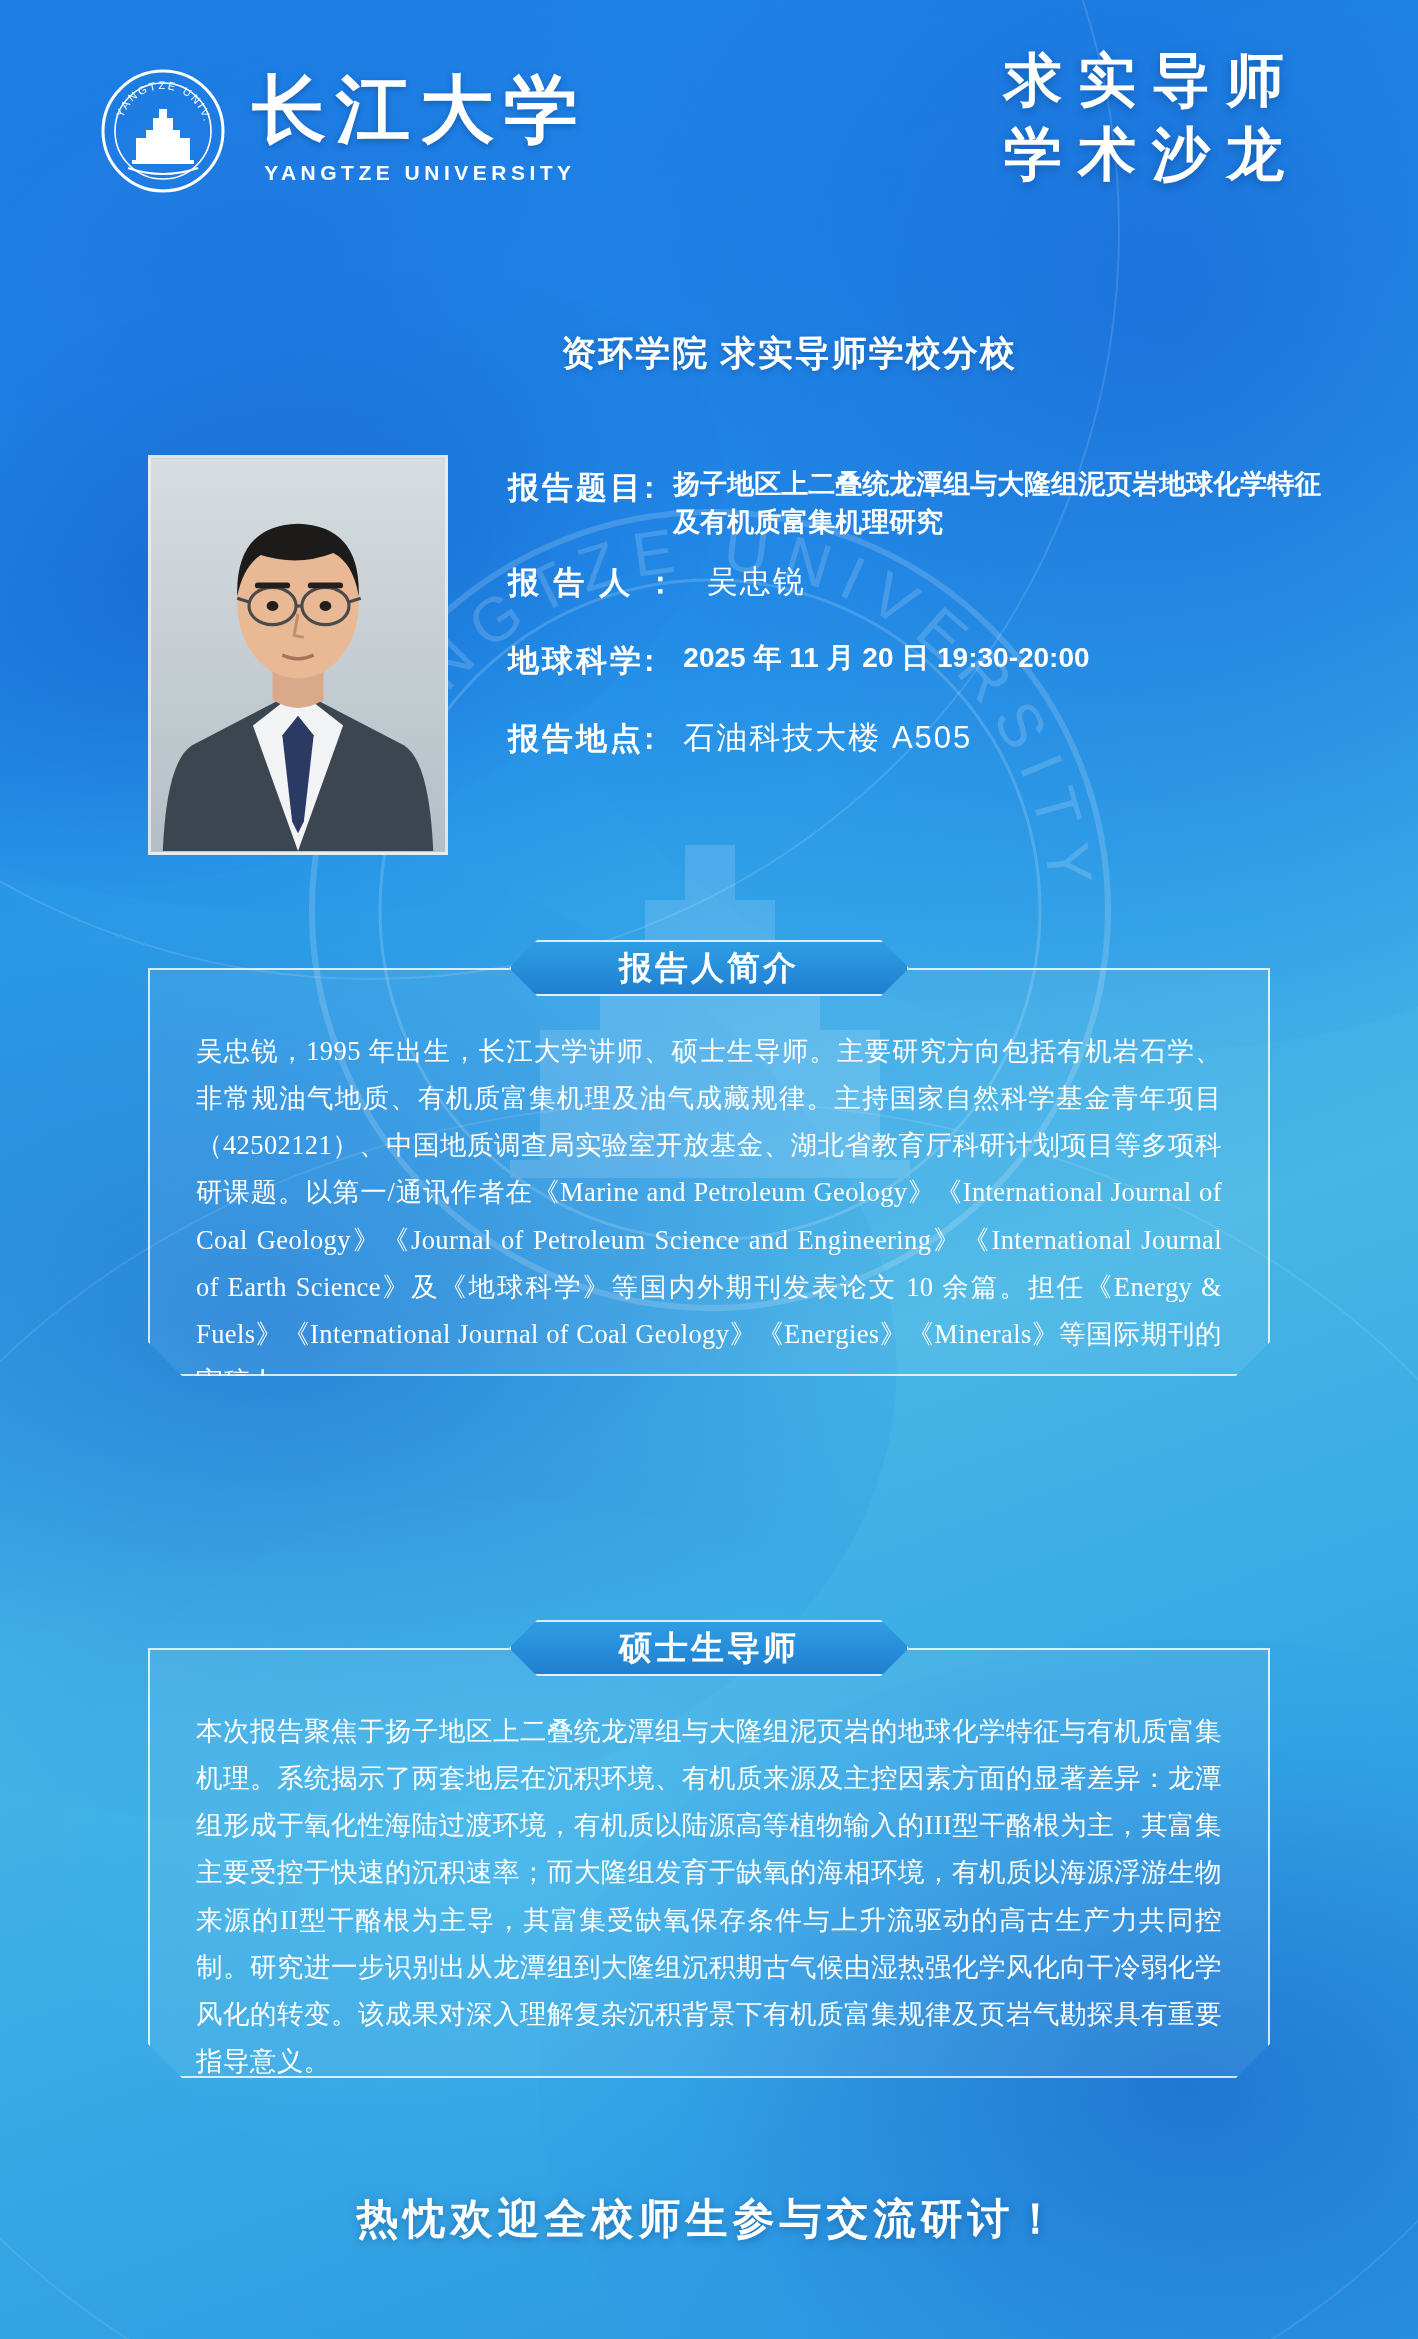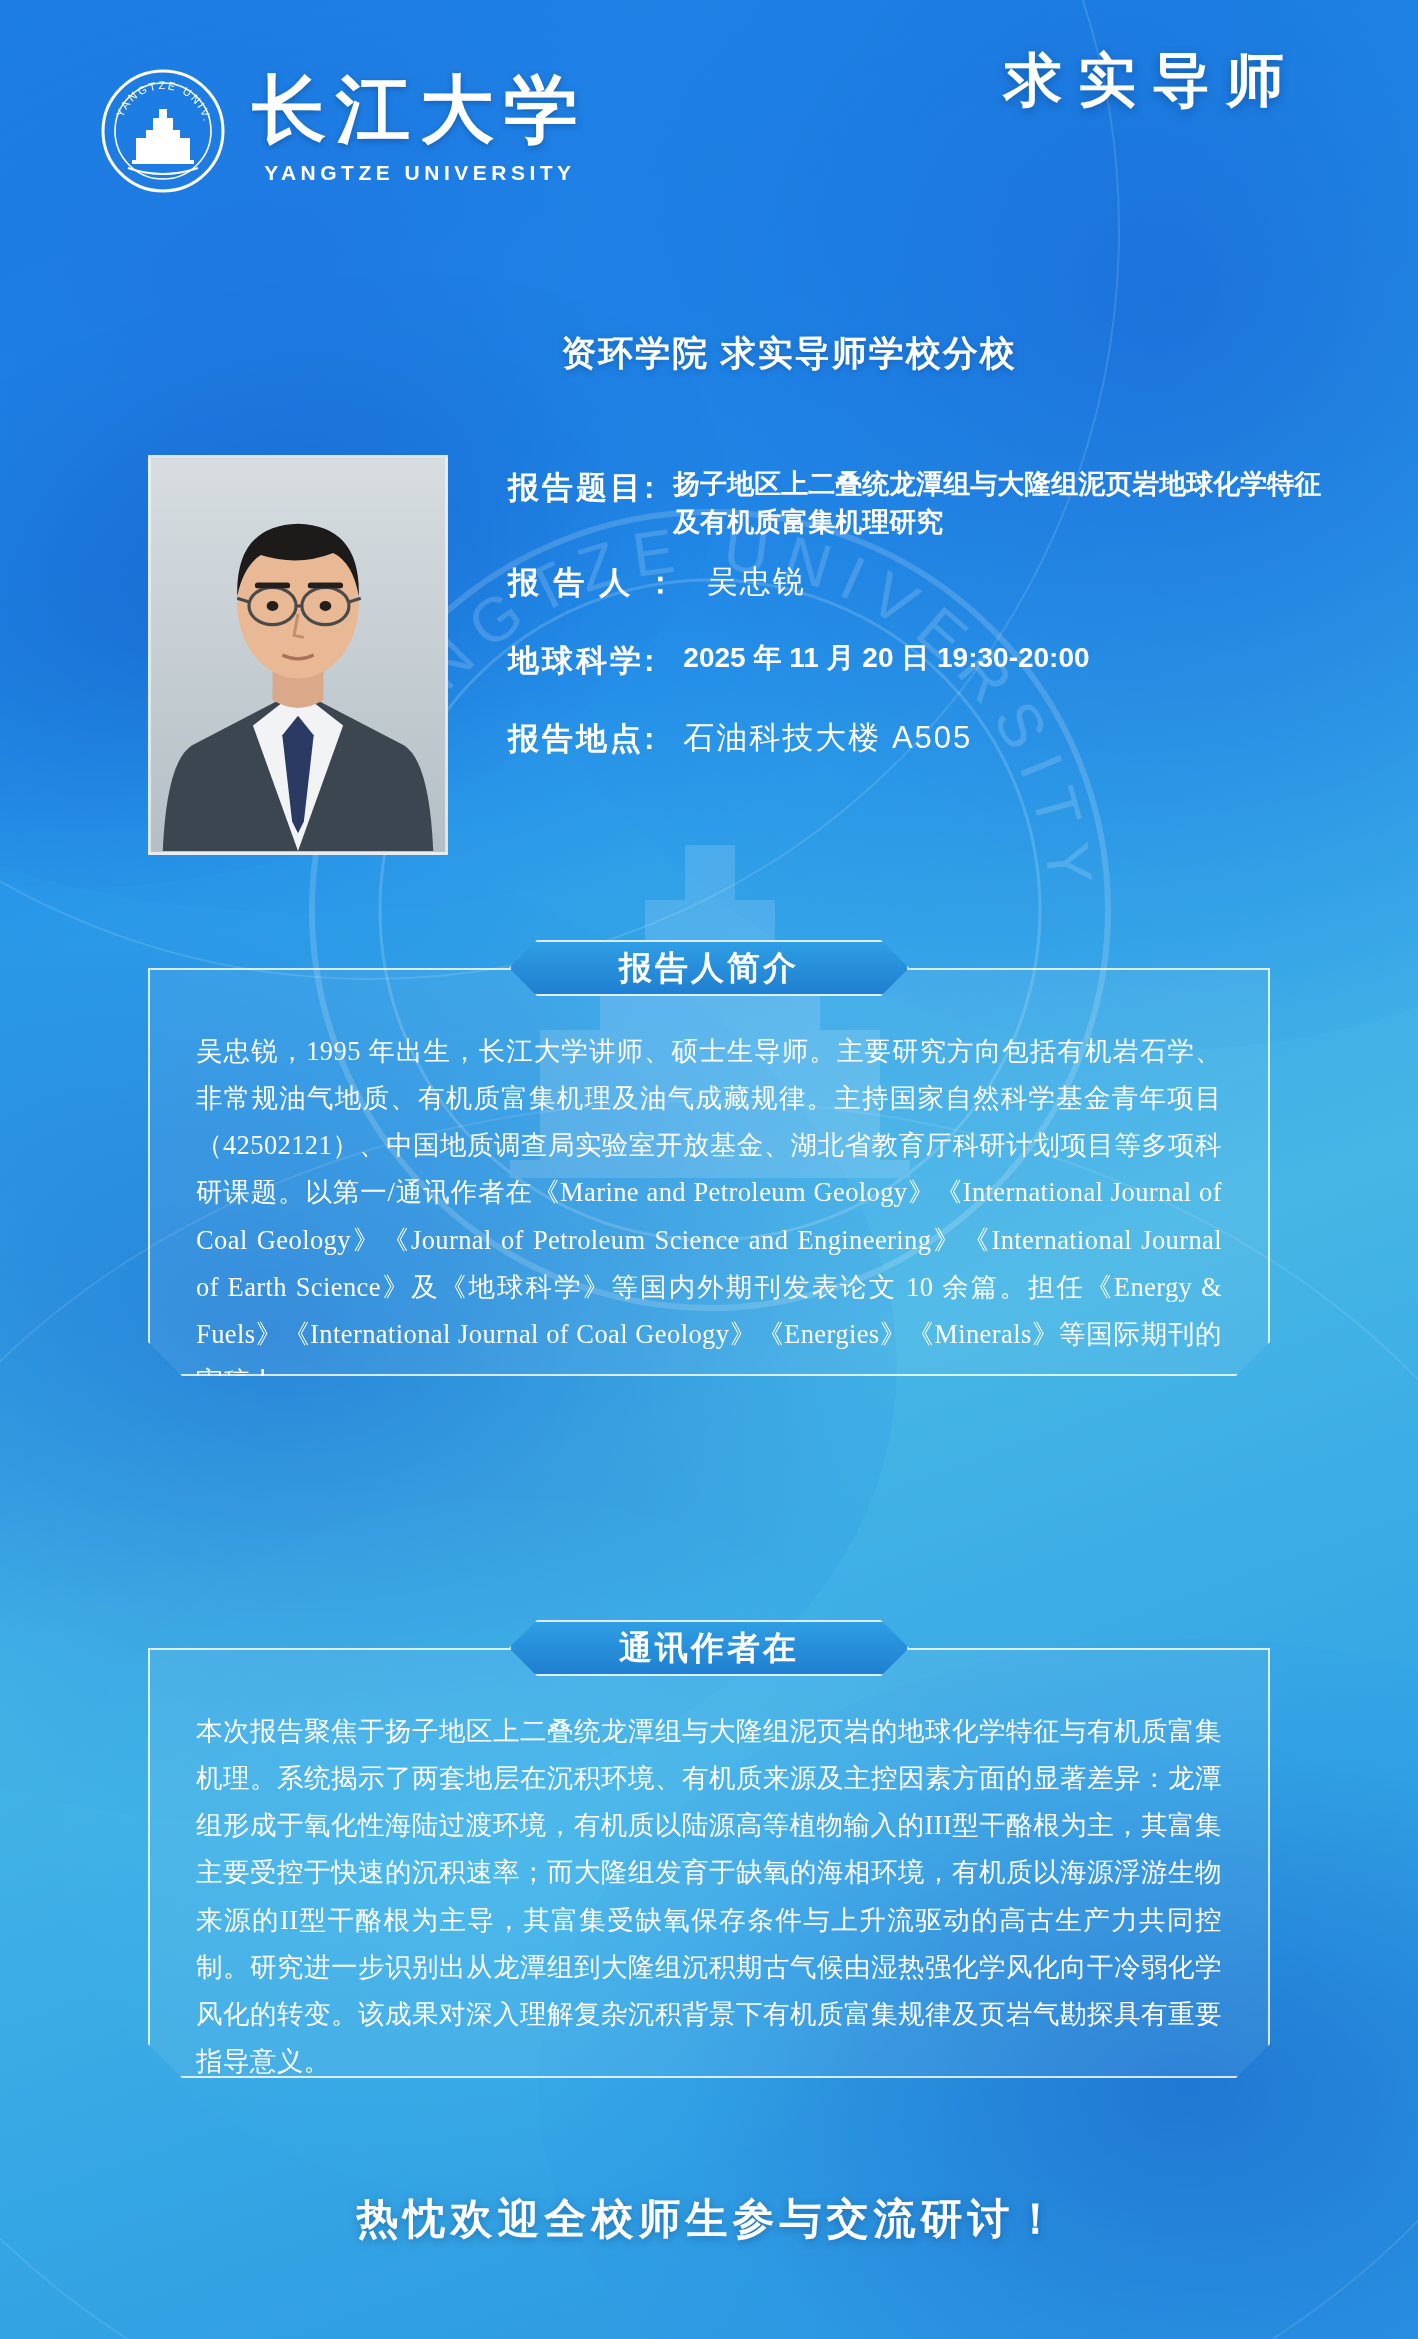--- a/index.html
+++ b/index.html
@@ -289,20 +289,21 @@
         </g>
         <path d="M 28 100 Q 63 112 98 100" fill="none" stroke="#ffffff" stroke-width="2"></path>
       </svg>
     </div>
     <div class="univ-name">
       <div class="cn">长江大学</div>
       <div class="en">YANGTZE UNIVERSITY</div>
     </div>
     <div class="brand-right">
       <div>求实导师</div>
+      <div>学术沙龙</div>
     </div>
   </div>
 
   <div class="sub-title">资环学院  求实导师学校分校</div>
 
   <div class="info-wrap">
     <div class="portrait">
       <svg viewBox="0 0 300 400" width="294" height="394">
         <defs>
           <linearGradient id="bgp" x1="0" y1="0" x2="0" y2="1">
@@ -371,21 +372,21 @@
       </div>
     </div>
     <div class="card">
       <p>吴忠锐，1995 年出生，长江大学讲师、硕士生导师。主要研究方向包括有机岩石学、非常规油气地质、有机质富集机理及油气成藏规律。主持国家自然科学基金青年项目（42502121）、中国地质调查局实验室开放基金、湖北省教育厅科研计划项目等多项科研课题。以第一/通讯作者在《Marine and Petroleum Geology》《International Journal of Coal Geology》《Journal of Petroleum Science and Engineering》《International Journal of Earth Science》及《地球科学》等国内外期刊发表论文 10 余篇。担任《Energy &amp; Fuels》《International Journal of Coal Geology》《Energies》《Minerals》等国际期刊的审稿人。</p>
     </div>
   </div>
 
   <div class="section" id="sec-abs">
     <div class="sec-head">
       <div class="ribbon">
-        <span>通讯作者在</span>
+        <span>硕士生导师</span>
       </div>
     </div>
     <div class="card">
       <p>本次报告聚焦于扬子地区上二叠统龙潭组与大隆组泥页岩的地球化学特征与有机质富集机理。系统揭示了两套地层在沉积环境、有机质来源及主控因素方面的显著差异：龙潭组形成于氧化性海陆过渡环境，有机质以陆源高等植物输入的III型干酪根为主，其富集主要受控于快速的沉积速率；而大隆组发育于缺氧的海相环境，有机质以海源浮游生物来源的II型干酪根为主导，其富集受缺氧保存条件与上升流驱动的高古生产力共同控制。研究进一步识别出从龙潭组到大隆组沉积期古气候由湿热强化学风化向干冷弱化学风化的转变。该成果对深入理解复杂沉积背景下有机质富集规律及页岩气勘探具有重要指导意义。</p>
     </div>
   </div>
 
   <div class="footer">热忱欢迎全校师生参与交流研讨！</div>
 
 </div>

